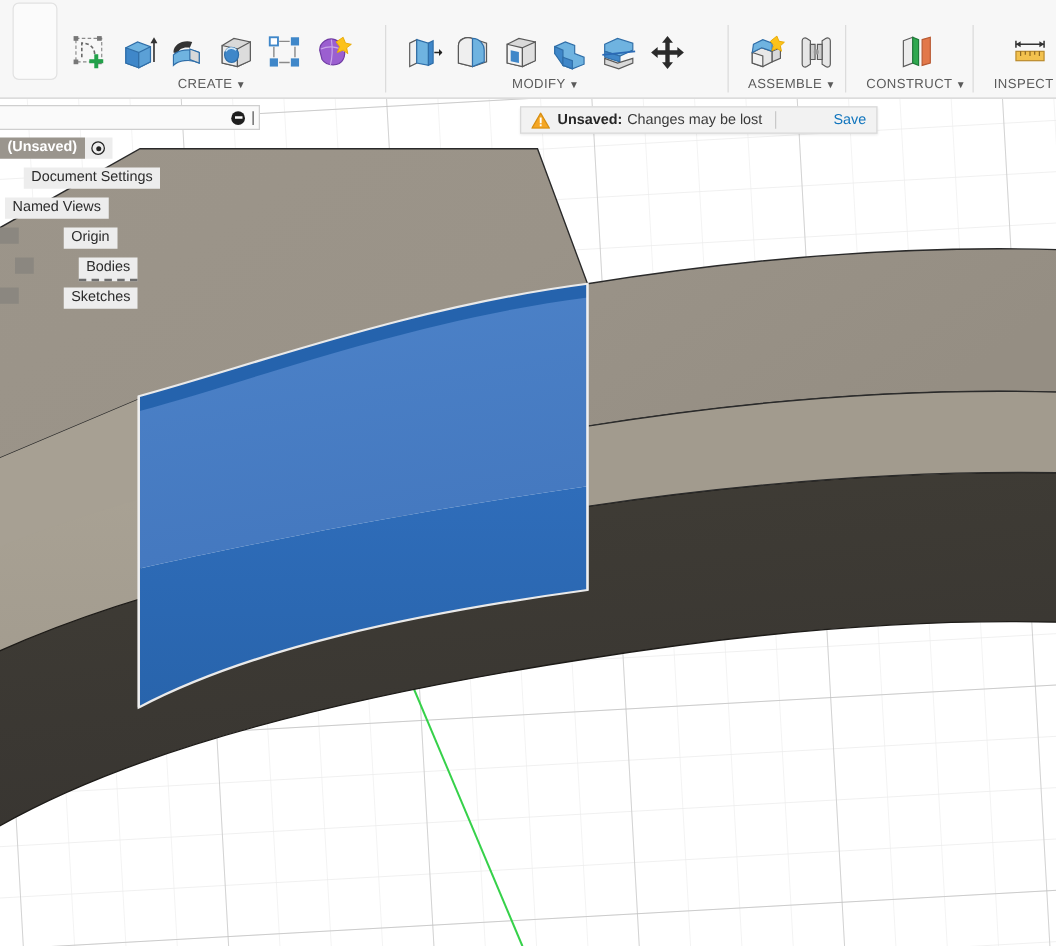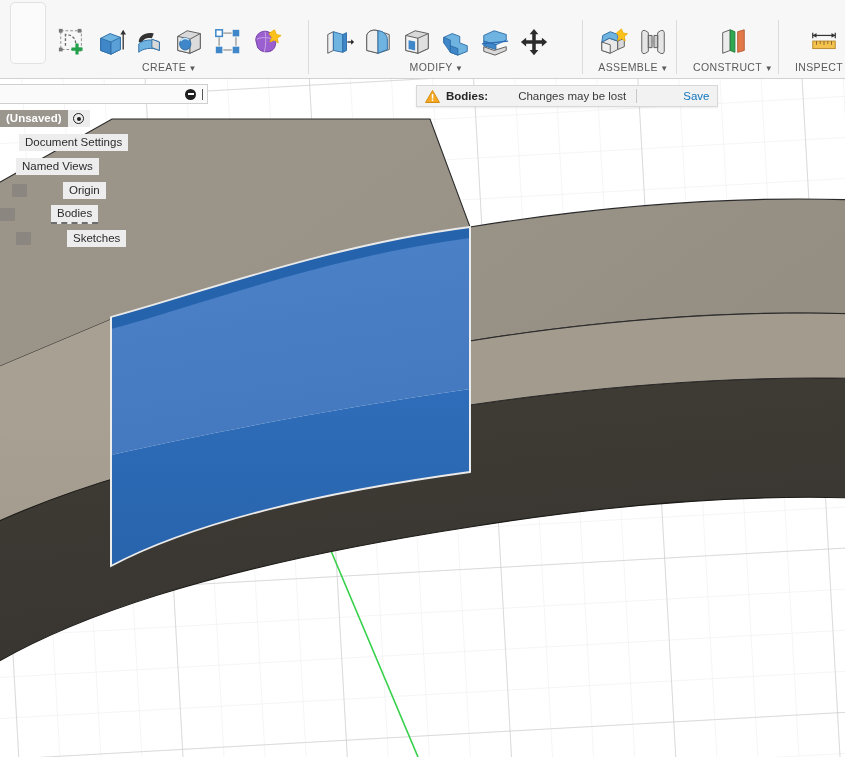--- a/index.html
+++ b/index.html
@@ -135,21 +135,21 @@
     display: block; width: 6px; height: 1.5px; background: #fff;
   }
   .bar-caret {
     width: 1px; height: 11px; background: #555;
   }
 
   .tree { position: absolute; left: 0; top: 26px; width: 220px; }
   .trow {
     position: relative;
     height: 17px;
-    display: flex; align-items: center;
+    display: flex; align-items: flex-start;
     margin-bottom: 7px;
   }
   .tlabel {
     background: #ededed;
     color: #2b2b2b;
     font-size: 11.5px;
     line-height: 17px;
     padding: 0 6px;
     white-space: nowrap;
     cursor: default;
@@ -187,21 +187,21 @@
     background: #f2f2f2;
     border: 1px solid #d8d8d8;
     box-sizing: border-box;
     display: flex; align-items: center;
     z-index: 25;
     padding: 0 8px;
     box-shadow: 0 1px 2px rgba(0,0,0,.08);
   }
   .warn-tri { margin-right: 6px; display: block; }
   .warn-label { font-size: 11.5px; color: #262626; font-weight: bold; }
-  .warn-msg { font-size: 11.5px; color: #3a3a3a; margin-left: 30px; }
+  .warn-msg { font-size: 11.5px; color: #3a3a3a; margin-left: 4px; }
   .warn-div { width: 1px; height: 14px; background: #c9c9c9; margin: 0 10px; }
   .warn-save { font-size: 11.5px; color: #1175bd; cursor: default; margin-left: 36px; }
 </style>
 </head>
 <body>
 
 <div id="app">
 
   <div class="viewport">
     <svg class="vp-svg" width="845" height="678" viewBox="0 0 845 678">
@@ -301,48 +301,48 @@
     <div class="tree">
         <div class="trow root" style="padding-left: 0px;">
           <span class="tlabel">(Unsaved)</span>
           <span class="radio-chip">
             <span class="radio-ic"></span>
           </span>
         </div>
         <div class="trow" style="padding-left: 0px; margin-left: 19px;">
           <span class="tlabel">Document Settings</span>
         </div>
-        <div class="trow" style="padding-left: 16px;">
+        <div class="trow" style="padding-left: 4px;">
           <span class="tlabel">Named Views</span>
+        </div>
+        <div class="trow" style="padding-left: 0px;">
+          <span class="expander" style="margin-left: 0px;"></span>
+          <span style="display: inline-block; width: 32px;"></span>
+          <span class="tlabel">Origin</span>
         </div>
         <div class="trow" style="padding-left: 12px;">
           <span class="expander" style="margin-left: 0px;"></span>
           <span style="display: inline-block; width: 32px;"></span>
-          <span class="tlabel">Origin</span>
+          <span class="tlabel dashed">Bodies</span>
         </div>
         <div class="trow" style="padding-left: 0px;">
-          <span class="expander" style="margin-left: 0px;"></span>
-          <span style="display: inline-block; width: 32px;"></span>
-          <span class="tlabel dashed">Bodies</span>
-        </div>
-        <div class="trow" style="padding-left: 16px;">
           <span class="expander" style="margin-left: 0px;"></span>
           <span style="display: inline-block; width: 32px;"></span>
           <span class="tlabel">Sketches</span>
         </div>
       </div>
   </div>
 
   <div class="warnbar">
     <svg class="warn-tri" width="15" height="13" viewBox="0 0 15 13">
       <path d="M7.5 0.5 L14.5 12.5 L0.5 12.5 Z" fill="#f5a623" stroke="#d68e12" stroke-width="1"></path>
       <rect x="6.8" y="4" width="1.5" height="4.6" fill="#ffffff"></rect>
       <rect x="6.8" y="9.4" width="1.5" height="1.6" fill="#ffffff"></rect>
     </svg>
-    <span class="warn-label">Bodies:</span>
+    <span class="warn-label">Unsaved:</span>
     <span class="warn-msg">Changes may be lost</span>
     <span class="warn-div"></span>
     <span class="warn-save">Save</span>
   </div>
 
   <div class="toolbar">
 
     <div class="leftbox"></div>
 
 

